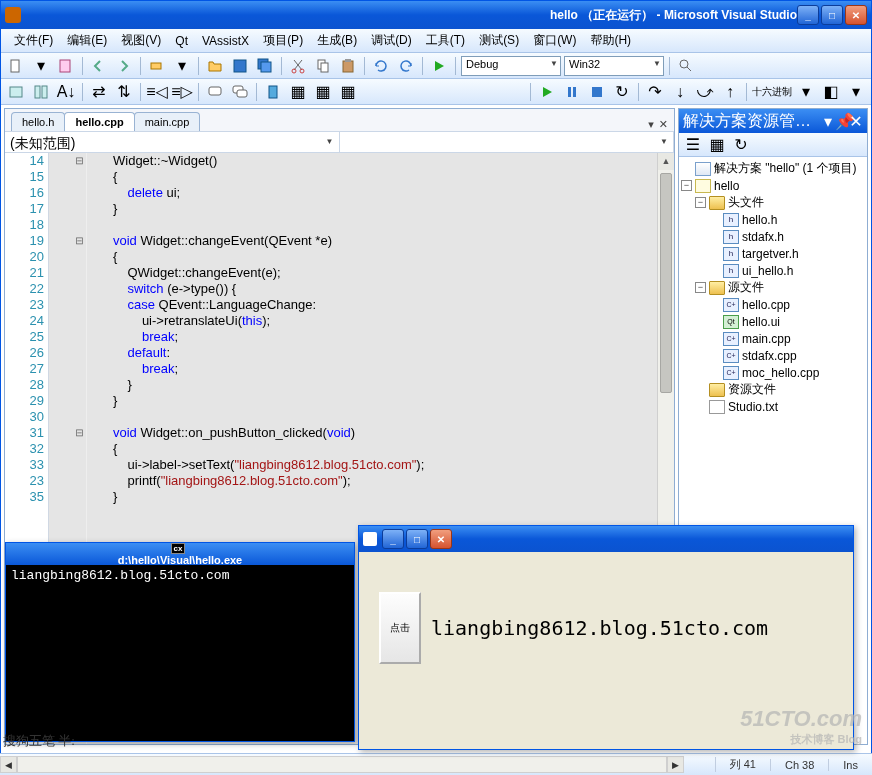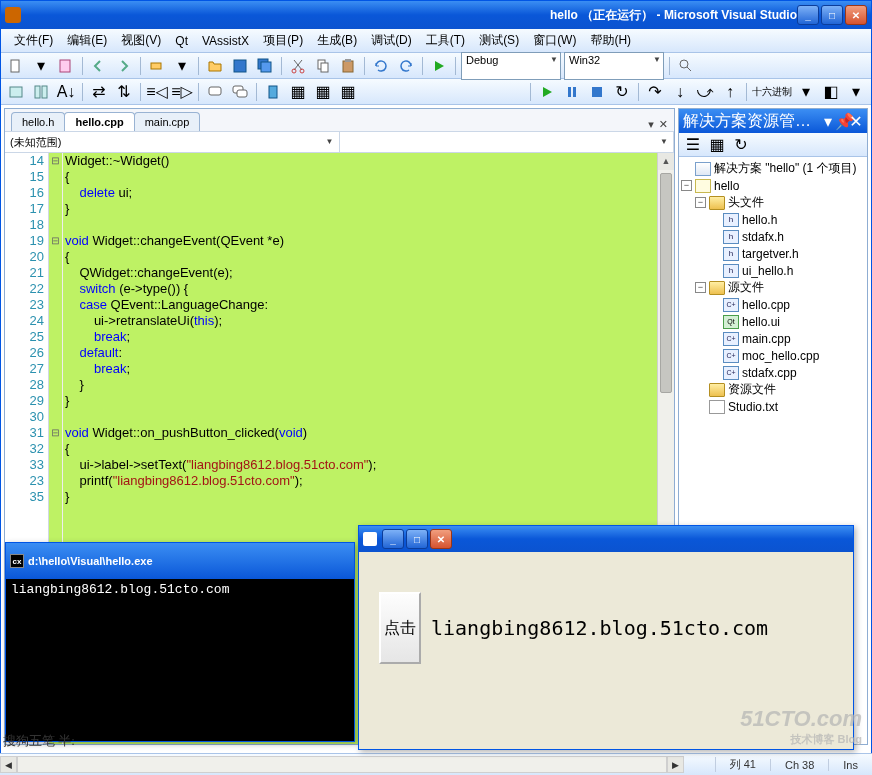--- a/index.html
+++ b/index.html
@@ -14,37 +14,37 @@
 .winbtn { width:22px; height:20px; background:linear-gradient(#7db1f7,#2165d6); border:1px solid #0c3d9a; border-radius:3px; display:flex; align-items:center; justify-content:center; color:#fff; font-size:10px; font-weight:bold; cursor:pointer; }
 .winbtn.close { background:linear-gradient(#f19e7e,#d55330); border-color:#9a3617; }
 
 .menubar { height:24px; background:linear-gradient(#f6fbff,#d7e7fc); display:flex; align-items:center; padding:0 6px; font-size:12px; border-bottom:1px solid #a9c4e8; }
 .menu-item { padding:3px 7px; cursor:pointer; }
 
 .toolbar { height:26px; background:linear-gradient(#f6fbff,#d7e7fc); display:flex; align-items:center; padding:0 4px; gap:3px; border-bottom:1px solid #a9c4e8; }
 .tbtn { width:22px; height:22px; border:1px solid transparent; border-radius:2px; display:flex; align-items:center; justify-content:center; cursor:pointer; }
 .tbtn svg { width:16px; height:16px; }
 .tsep { width:1px; height:18px; background:#a3b9d4; margin:0 2px; }
-.tdrop { height:28px; border:1px solid #7f9db9; background:#fff; font-size:11px; padding:1px 16px 1px 4px; position:relative; }
+.tdrop { height:20px; border:1px solid #7f9db9; background:#fff; font-size:11px; padding:1px 16px 1px 4px; position:relative; }
 .tdrop::after { content:"▼"; position:absolute; right:2px; top:2px; font-size:8px; color:#444; }
 .ttext { font-size:10px; }
 
 .workspace { display:flex; height:calc(100% - 130px); }
 .editor-area { flex:1; display:flex; flex-direction:column; background:#fff; border:1px solid #8fadd2; margin:3px; }
 .tab-strip { height:22px; display:flex; align-items:flex-end; background:#f4f6fa; padding-left:6px; gap:0; }
 .tab { padding:3px 10px; font-size:11px; background:#e8f0f9; border:1px solid #99b3d3; border-bottom:none; border-radius:4px 4px 0 0; margin-right:-1px; cursor:pointer; }
 .tab.active { background:#fff; font-weight:bold; }
 .tab-controls { margin-left:auto; padding:0 6px; font-size:11px; color:#444; display:flex; gap:5px; }
 .tab-controls span { cursor:pointer; }
 
 .scope-bar { display:flex; height:22px; border-top:1px solid #cbd7e7; border-bottom:1px solid #cbd7e7; }
-.scope-drop { flex:1; font-size:11px; padding:3px 5px; border-right:1px solid #cbd7e7; background:#fff; position:relative; cursor:pointer; }
+.scope-drop { flex:1; font-size:14px; padding:3px 5px; border-right:1px solid #cbd7e7; background:#fff; position:relative; cursor:pointer; }
 .scope-drop::after { content:"▼"; position:absolute; right:5px; top:5px; font-size:8px; color:#444; }
 
-.code-area { flex:1; display:flex; overflow:hidden; font-family:"Courier New",monospace; font-size:13px; background:#bef264; position:relative; }
+.code-area { flex:1; display:flex; overflow:hidden; font-family:"Courier New",monospace; font-size:13px; background:#e5e5e5; position:relative;gap:24px; }
 .gutter { width:44px; background:#fff; text-align:right; padding-right:4px; color:#2b91af; border-right:1px solid #d0d8e3; }
 .gutter div { height:16px; line-height:16px; }
 .fold-col { width:14px; border-right:1px solid #eee; }
 .fold-col div { height:16px; line-height:16px; text-align:center; color:#666; font-size:10px; }
 .code-body { flex:1; padding-left:2px; white-space:pre; }
 .code-body .ln { height:16px; line-height:16px; }
 .kw { color:#0000ff; }
 .str { color:#a31515; }
 
 .scrollbar-v { width:17px; background:#f0f0eb; border-left:1px solid #cfcfcf; position:relative; }
@@ -65,30 +65,30 @@
 .fi-proj { background:#fffce0; border:1px solid #c8b850; }
 .fi-folder { background:linear-gradient(#ffeea3,#edc04f); border:1px solid #b48f22; border-radius:1px; }
 .fi-h { background:#e8f0ff; border:1px solid #5a8cc0; font-size:8px; color:#225; }
 .fi-cpp { background:#e8f0ff; border:1px solid #5a8cc0; font-size:7px; color:#225; }
 .fi-ui { background:#d4f0d4; border:1px solid #4a9e4a; font-size:7px; }
 .fi-txt { background:#fff; border:1px solid #999; font-size:8px; }
 .tree-label { }
 
 
 .console-window { position:absolute; left:5px; top:542px; width:350px; height:200px; border:1px solid #0055E5; background:#000; box-shadow:2px 2px 6px rgba(0,0,0,.3); }
-.console-titlebar { height:36px; background:linear-gradient(to bottom,#3b8ef3,#0a57d8); display:flex; align-items:center; color:#fff; font-size:11px; padding:0 4px; font-weight:bold; }
+.console-titlebar { height:22px; background:linear-gradient(to bottom,#3b8ef3,#0a57d8); display:flex; align-items:center; color:#fff; font-size:11px; padding:0 4px; font-weight:bold;flex-direction:column; }
 .console-titlebar .icon { width:14px; height:14px; background:#000; border:1px solid #888; margin-right:4px; display:flex; align-items:center; justify-content:center; font-size:8px; }
 .console-body { font-family:"SimSun","Courier New",monospace; font-size:13px; color:#fff; padding:3px 5px; }
 
 
 .form-window { position:absolute; left:358px; top:525px; width:496px; height:225px; border:1px solid #0055E5; background:#ece9d8; box-shadow:2px 2px 6px rgba(0,0,0,.3); }
 .form-titlebar { height:26px; background:linear-gradient(to bottom,#3b8ef3 0%,#0a57d8 50%,#0b53d0 100%); display:flex; align-items:center; color:#fff; font-size:12px; font-weight:bold; padding:0 4px; }
 .form-titlebar .icon { width:14px; height:14px; background:#fff; margin-right:5px; border-radius:2px; }
 .form-body { padding:40px 20px; display:flex; align-items:center; gap:10px; }
-.form-button { width:42px; height:72px; background:linear-gradient(#fdfdfd,#e6e6e6); border:2px outset #fff; font-size:16px; cursor:pointer; }
+.form-button { width:42px; height:72px; background:linear-gradient(#fdfdfd,#e6e6e6); border:2px outset #fff; font-size:10px; cursor:pointer; }
 .form-label { font-family:"SimSun",monospace; font-size:20px; }
 
 .ime-bar { position:absolute; left:3px; top:732px; font-size:13px; color:#333; font-family:"SimSun"; }
 .status-bar { position:absolute; left:0; bottom:0; right:0; height:22px; background:linear-gradient(#f6fbff,#d7e7fc); border-top:1px solid #a9c4e8; display:flex; align-items:center; font-size:11px; color:#333; }
 .status-bar .scroll-arrow-l, .status-bar .scroll-arrow-r { width:17px; height:17px; background:#e8e8e3; text-align:center; font-size:9px; line-height:17px; border:1px solid #cfcfcf; }
 .status-bar .scroll-track { flex:0 0 650px; height:17px; background:#f0f0eb; border:1px solid #cfcfcf; }
 .status-bar .cell { padding:0 14px; border-left:1px solid #c0cde0; }
 .watermark { position:absolute; right:10px; bottom:28px; color:rgba(180,180,180,.7); font-size:22px; font-style:italic; font-weight:bold; pointer-events:none;margin-top:28px; }
 .watermark small { display:block; font-size:11px; text-align:right; font-style:normal; }
 </style>
@@ -440,27 +440,27 @@
           <div class="tree-node">
             <span class="tree-indent" style="width:28px"></span>
             <span style="width:14px;flex:none"></span>
             <span class="tree-icon fi-cpp">C+</span>
             <span class="tree-label">main.cpp</span>
           </div>
           <div class="tree-node">
             <span class="tree-indent" style="width:28px"></span>
             <span style="width:14px;flex:none"></span>
             <span class="tree-icon fi-cpp">C+</span>
+            <span class="tree-label">stdafx.cpp</span>
+          </div>
+          <div class="tree-node">
+            <span class="tree-indent" style="width:28px"></span>
+            <span style="width:14px;flex:none"></span>
+            <span class="tree-icon fi-cpp">C+</span>
             <span class="tree-label">moc_hello.cpp</span>
-          </div>
-          <div class="tree-node">
-            <span class="tree-indent" style="width:28px"></span>
-            <span style="width:14px;flex:none"></span>
-            <span class="tree-icon fi-cpp">C+</span>
-            <span class="tree-label">stdafx.cpp</span>
           </div>
           <div class="tree-node">
             <span class="tree-indent" style="width:14px"></span>
             <span style="width:14px;flex:none"></span>
             <span class="tree-icon fi-folder"></span>
             <span class="tree-label">资源文件</span>
           </div>
           <div class="tree-node">
             <span class="tree-indent" style="width:14px"></span>
             <span style="width:14px;flex:none"></span>

